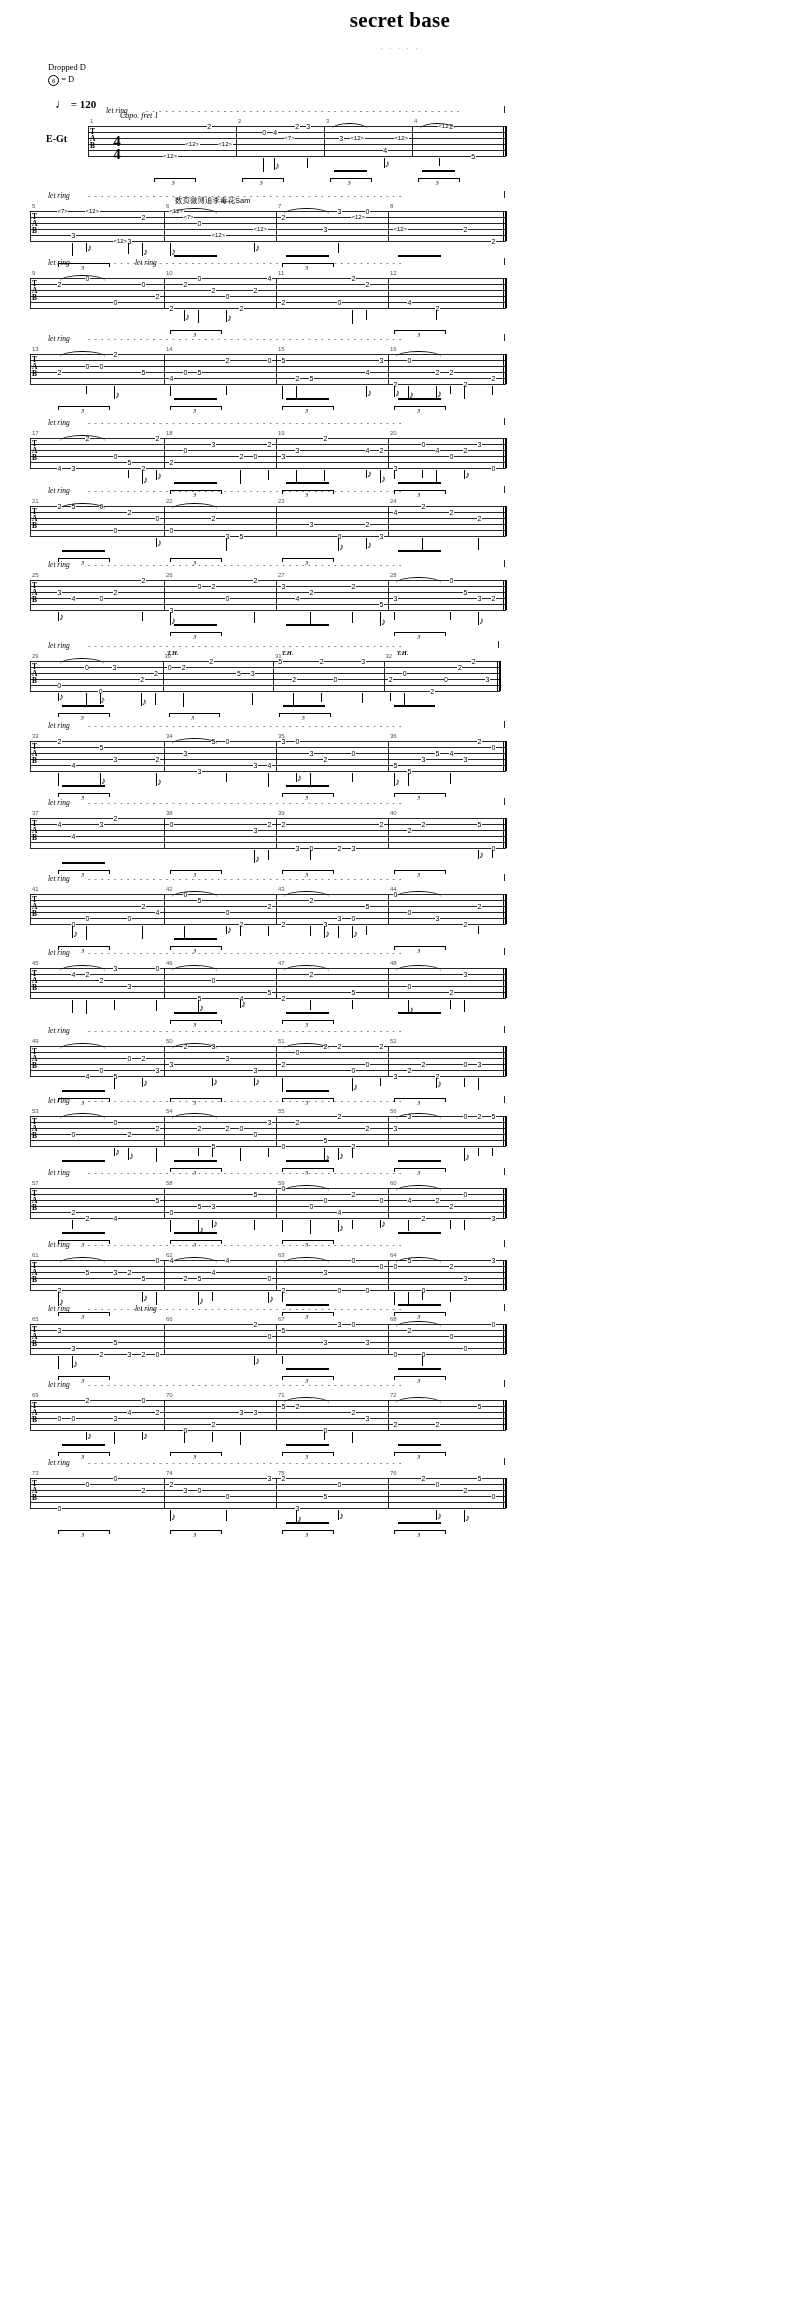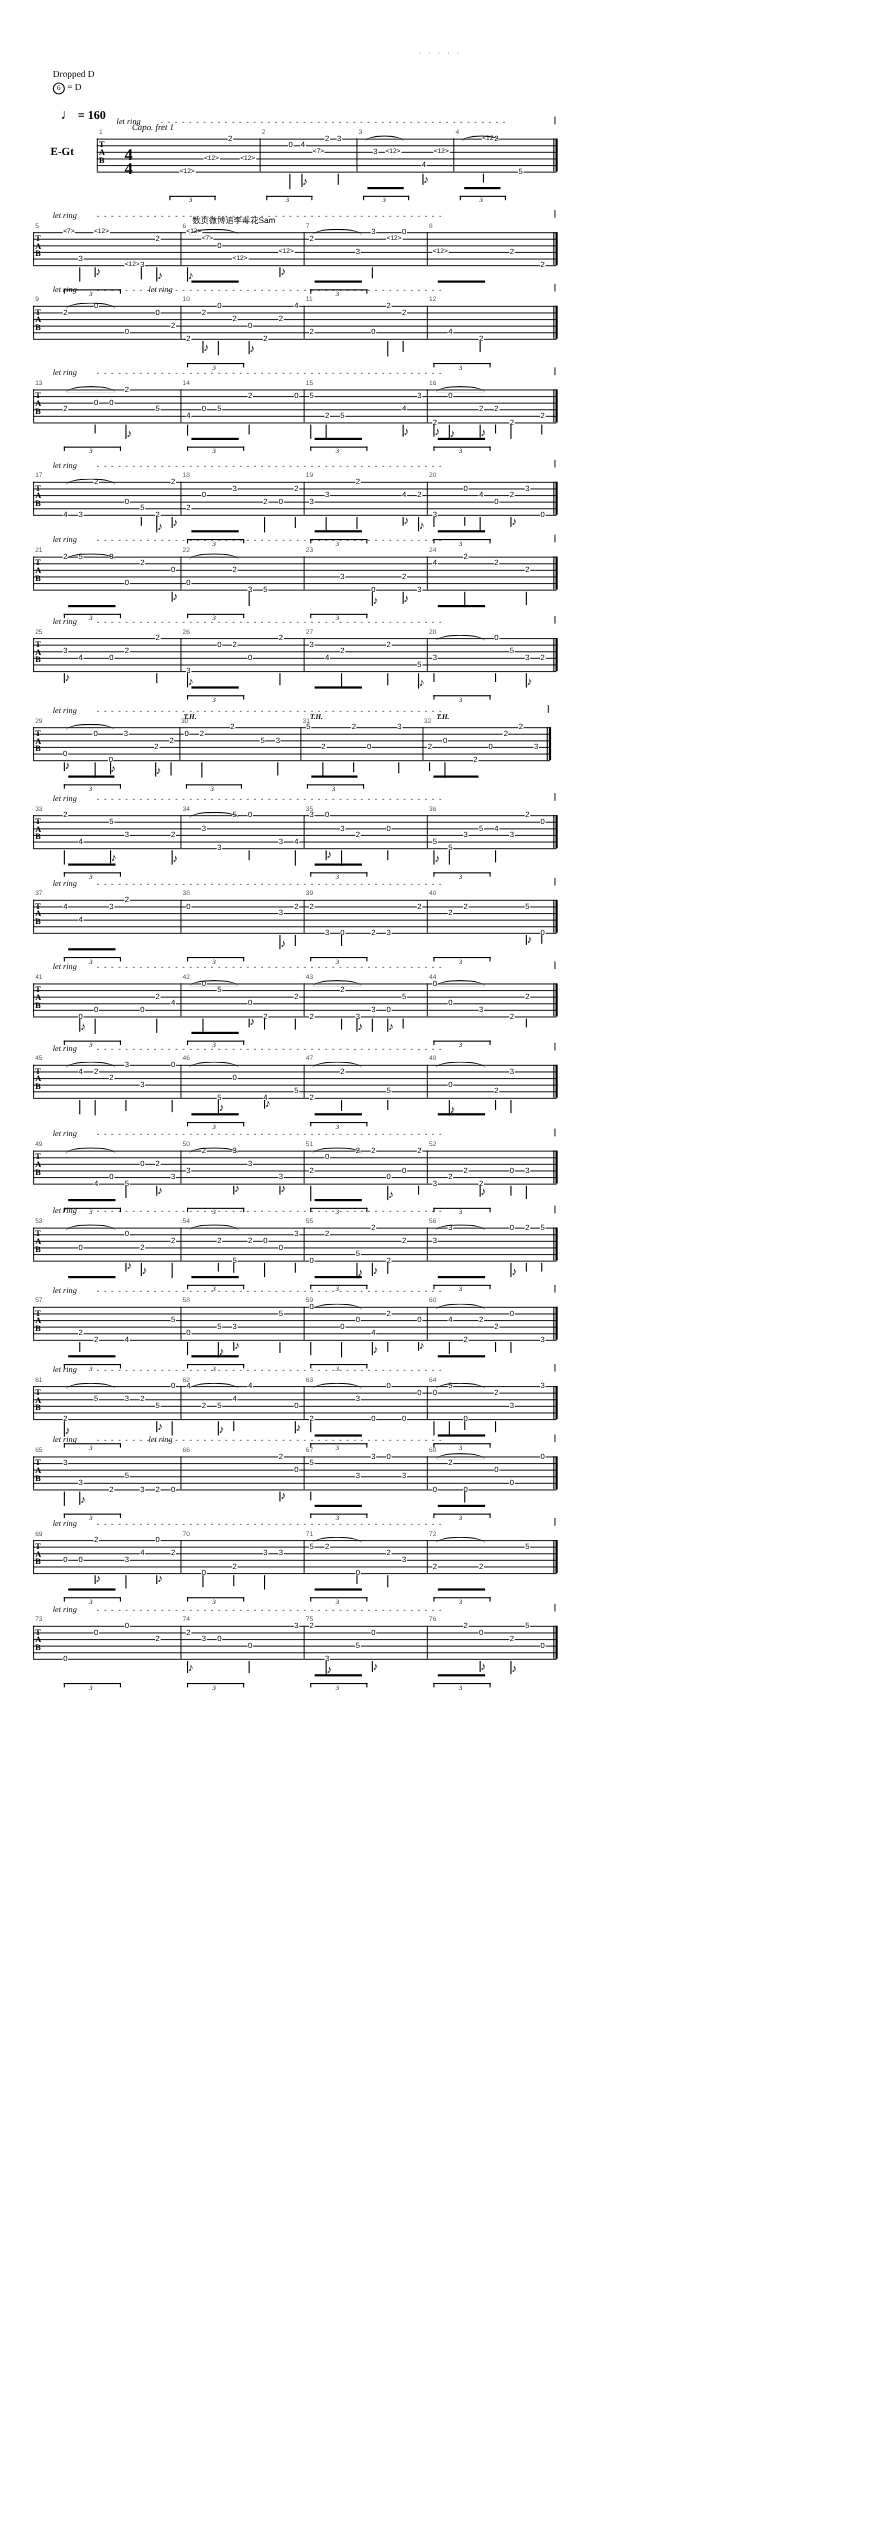--- a/index.html
+++ b/index.html
@@ -58,33 +58,34 @@
   .triparc{position:absolute;border-top:1px solid #000;height:3px;border-left:1px solid #000;border-right:1px solid #000;}
   .slur{position:absolute;border-top:1px solid #000;border-radius:50%/100% 100% 0 0;height:5px;}
 
   .timesig{position:absolute;font-family:"Liberation Serif",serif;font-weight:bold;font-size:15px;line-height:13px;text-align:center;}
 </style>
 </head>
 <body>
 
 <div class="page">
 
+  <div class="title">secret base</div>
   <div class="subtitle-dots">· · · · ·</div>
 
   <div class="tuning">
     <div>Dropped D</div>
     <div class="line2">
       <span class="circled">6</span>
       <span>= D</span>
     </div>
   </div>
 
   <div class="tempo">
     <span class="note">♩</span>
-    <span>= 160</span>
+    <span>= 120</span>
   </div>
 
   <div class="instr">E-Gt</div>
   <div class="capo">Capo. fret 1</div>
   <div class="credit">数页微博追李毒花Sam</div>
 
   <div class="timesig" style="left:110px;top:135px;width:14px;">
     <div>4</div>
     <div>4</div>
   </div>

